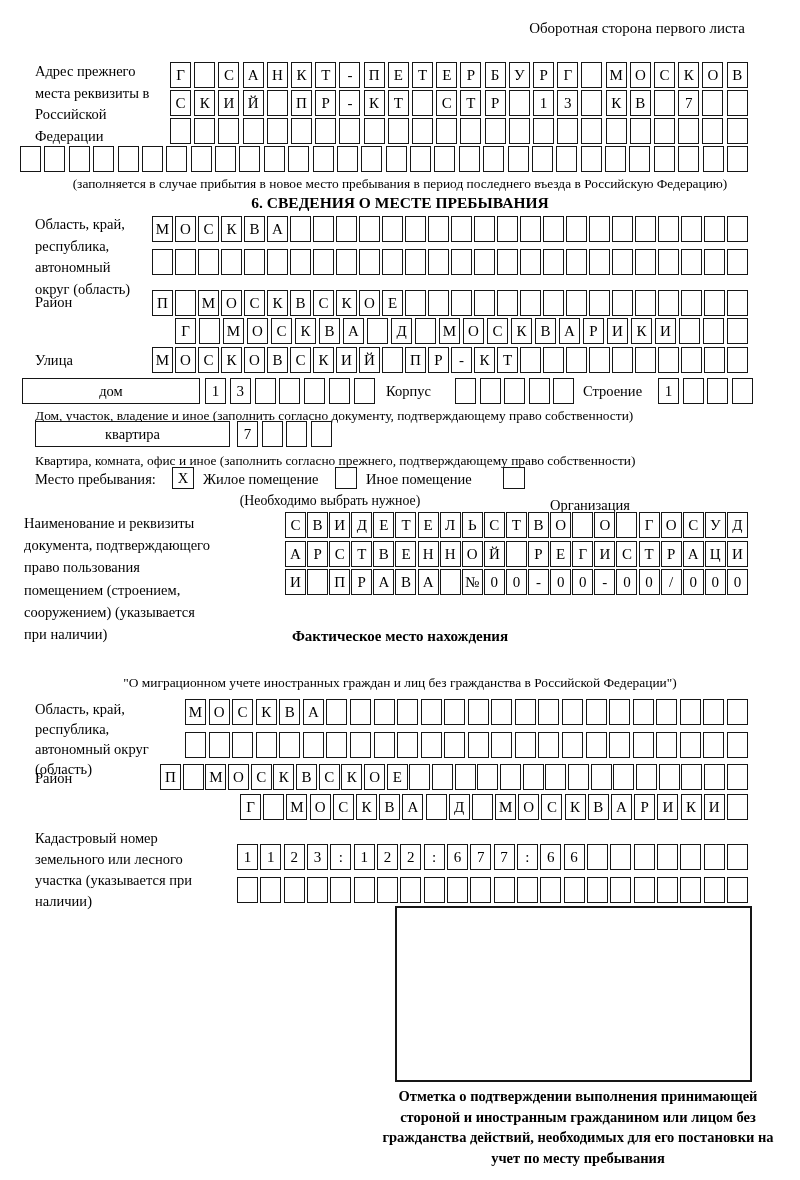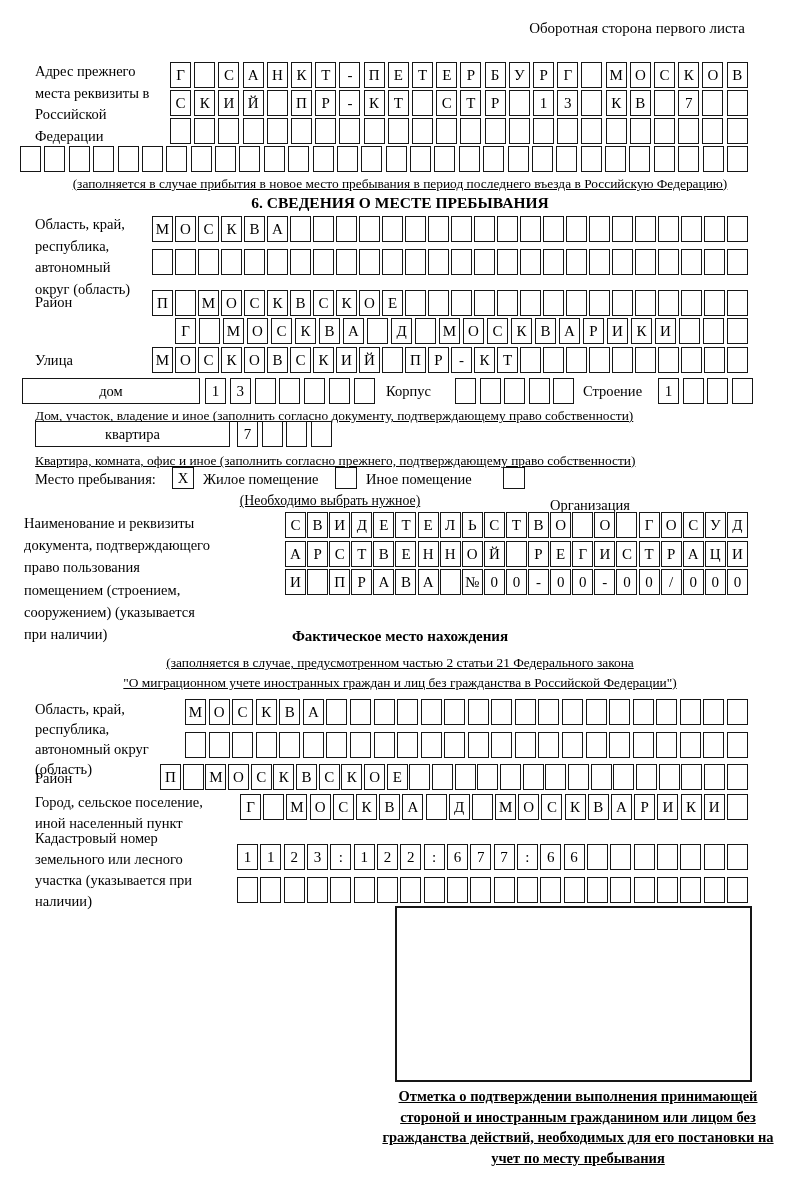--- a/index.html
+++ b/index.html
@@ -1,20 +1,20 @@
 <!DOCTYPE html>
 <html><head>
 <meta charset="utf-8">
 <style>
   html,body{margin:0;padding:0;background:#fff;}
   .page{position:relative;width:800px;height:1180px;background:#ffffff;
         font-family:"Liberation Serif", serif;color:#000;overflow:hidden;}
   .abs{position:absolute;}
   .label{font-size:14.5px;line-height:21.5px;}
-  .caption{font-size:13.4px;line-height:18px;text-decoration:underline;}
+  .caption{font-size:13.4px;line-height:18px;}
   .title{font-weight:bold;font-size:15.5px;text-align:center;}
   .cellrow{display:flex;justify-content:space-between;}
   .cell{width:21px;height:26px;border:1.6px solid #161616;box-sizing:border-box;
         display:flex;align-items:center;justify-content:center;
         font-size:15px;line-height:1;background:#fff;flex:0 0 auto;}
   .widebox{border:1.6px solid #161616;box-sizing:border-box;height:26px;
         display:flex;align-items:center;justify-content:center;font-size:14.5px;background:#fff;}
   .checkbox{width:22px;height:22px;border:1.6px solid #161616;box-sizing:border-box;
         display:flex;align-items:center;justify-content:center;font-size:14.5px;background:#fff;}
   .bigbox{border:2px solid #161616;box-sizing:border-box;background:#fff;}
@@ -400,21 +400,20 @@
       <span class="cell">-</span>
       <span class="cell">0</span>
       <span class="cell">0</span>
       <span class="cell">/</span>
       <span class="cell">0</span>
       <span class="cell">0</span>
       <span class="cell">0</span>
     </div>
 
   <div class="abs title" style="left:0;top:628px;width:800px;font-size:15px;">Фактическое место нахождения</div>
-  <div class="abs caption center" style="left:0;top:654px;width:800px;">(заполняется в случае, предусмотренном частью 2 статьи 21 Федерального закона</div>
   <div class="abs caption center" style="left:0;top:674px;width:800px;">"О миграционном учете иностранных граждан и лиц без гражданства в Российской Федерации")</div>
 
   <div class="abs label" style="left:35px;top:699px;width:125px;line-height:20px;">Область, край, республика, автономный округ (область)</div>
   <div class="abs cellrow" style="left:185px;top:699px;width:563px;">
       <span class="cell">М</span>
       <span class="cell">О</span>
       <span class="cell">С</span>
       <span class="cell">К</span>
       <span class="cell">В</span>
       <span class="cell">А</span>
@@ -487,21 +486,20 @@
       <span class="cell">&nbsp;</span>
       <span class="cell">&nbsp;</span>
       <span class="cell">&nbsp;</span>
       <span class="cell">&nbsp;</span>
       <span class="cell">&nbsp;</span>
       <span class="cell">&nbsp;</span>
       <span class="cell">&nbsp;</span>
       <span class="cell">&nbsp;</span>
     </div>
 
-  <div class="abs label" style="left:35px;top:792px;width:195px;line-height:20.5px;">Город, сельское поселение, иной населенный пункт</div>
   <div class="abs cellrow" style="left:240px;top:794px;width:508px;">
       <span class="cell">Г</span>
       <span class="cell">&nbsp;</span>
       <span class="cell">М</span>
       <span class="cell">О</span>
       <span class="cell">С</span>
       <span class="cell">К</span>
       <span class="cell">В</span>
       <span class="cell">А</span>
       <span class="cell">&nbsp;</span>

